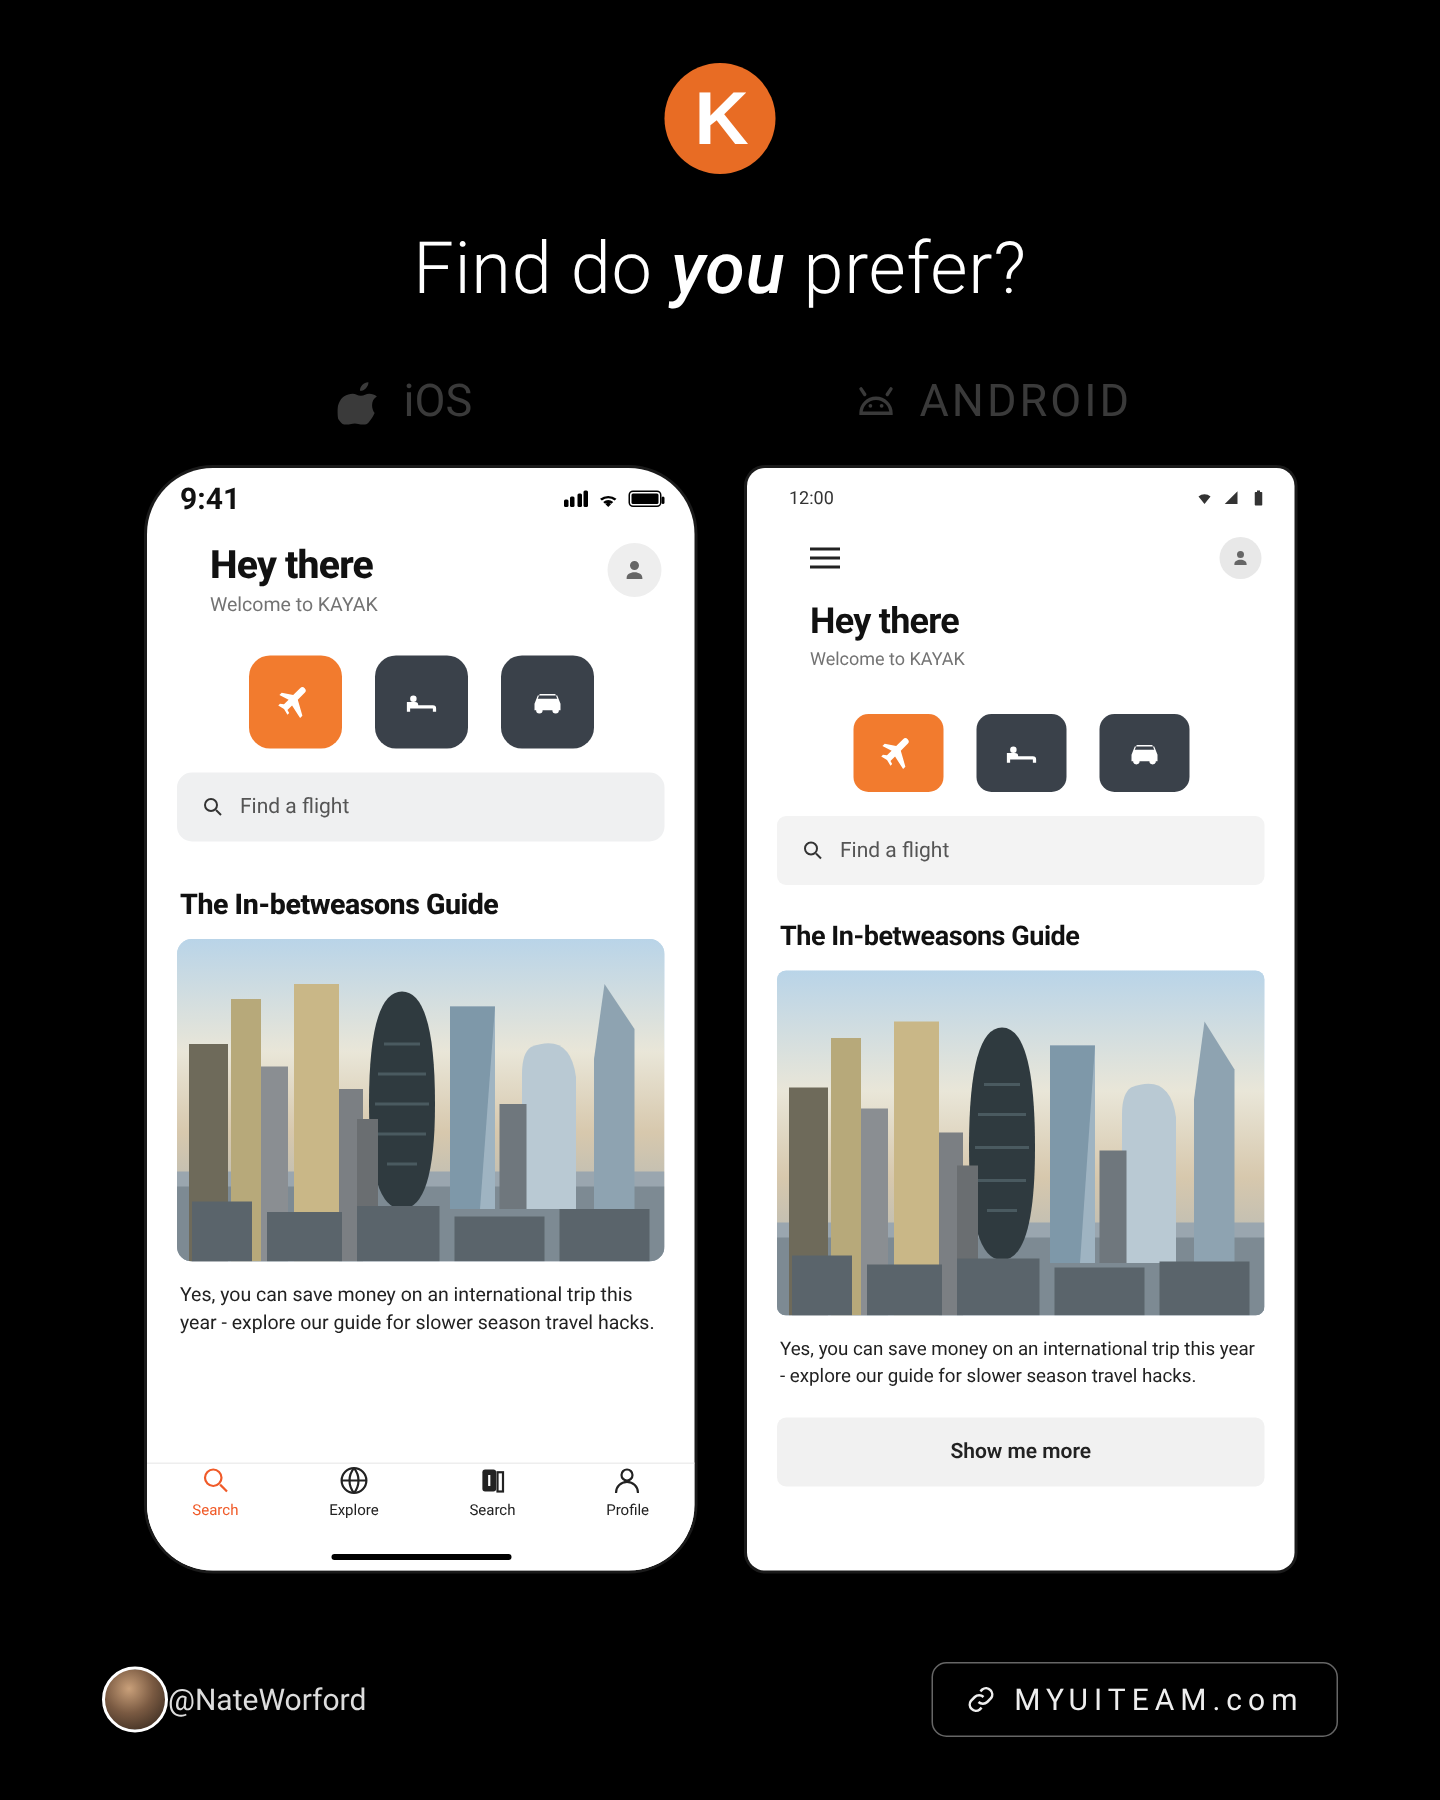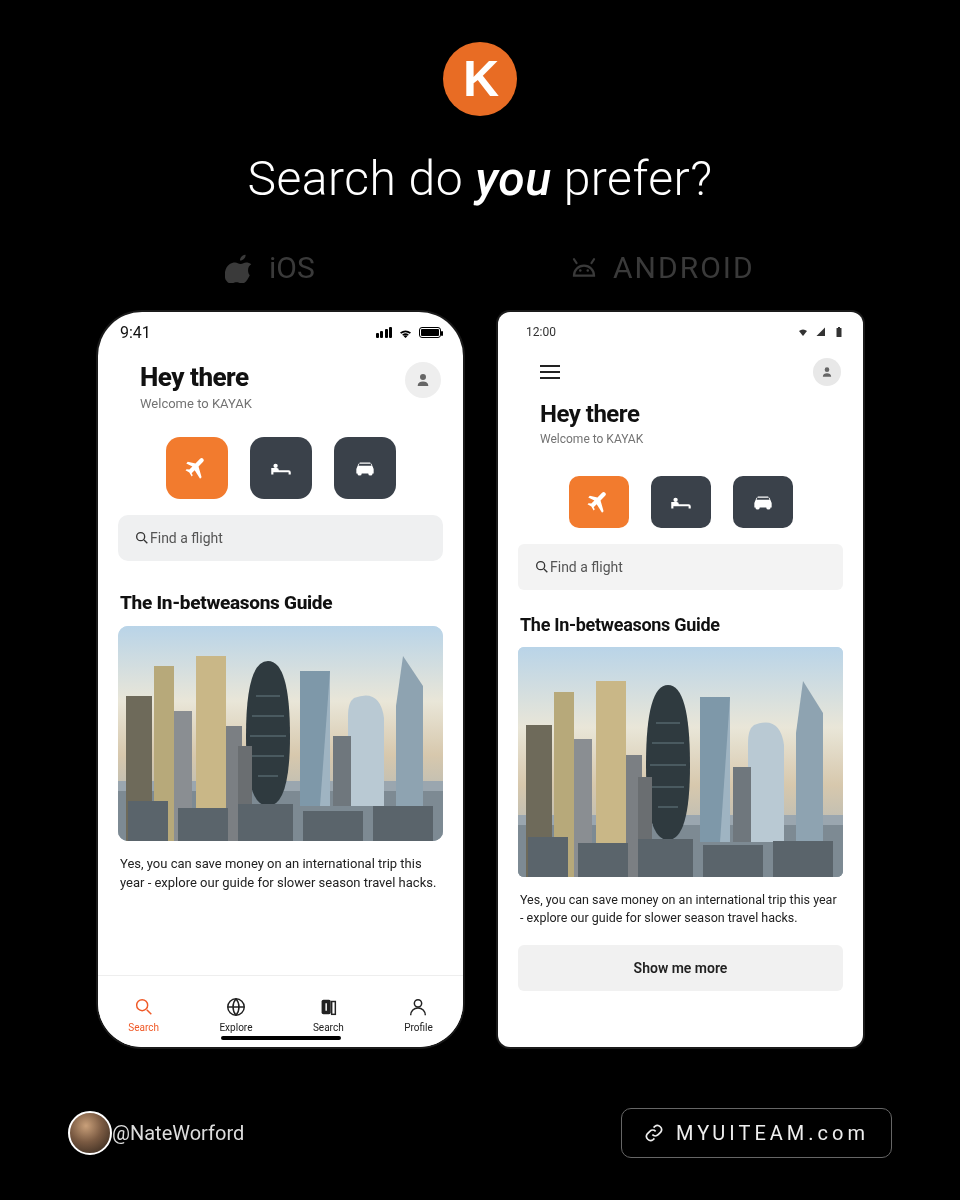--- a/index.html
+++ b/index.html
@@ -16,21 +16,21 @@
   .platform-label { position:absolute; top:250px; color:#3a3a3a; font-size:30px; display:flex; align-items:center; gap:14px; }
   .platform-label svg { width:30px; height:30px; fill:#3a3a3a; }
   .pl-ios { left:225px; }
   .pl-android { left:569px; letter-spacing:2px;align-items:center; }
 
   
   .phone { position:absolute; top:312px; width:365px; height:735px; background:#fff; border-radius:44px; box-shadow: 0 0 0 2px #1a1a1a, 0 10px 30px rgba(0,0,0,.5); overflow:hidden; color:#111; }
   .phone.ios { left:98px; }
   .phone.android { left:498px; border-radius:12px; }
 
-  .status-bar { height:40px; display:flex; align-items:center; justify-content:space-between; padding:0 22px; font-size:16px; font-weight:400; }
+  .status-bar { height:40px; display:flex; align-items:center; justify-content:space-between; padding:0 22px; font-size:20px; font-weight:700; }
   .status-bar .right { display:flex; gap:6px; align-items:center; }
   .android .status-bar { font-weight:400; font-size:12px; color:#333; padding:0 18px 0 28px; }
 
   .app-header { padding:10px 22px 4px; display:flex; align-items:flex-start; justify-content:space-between;margin-left:20px; }
   .app-header .title { font-size:26px; font-weight:800; letter-spacing:-0.5px; }
   .app-header .subtitle { font-size:13px; color:#737373; margin-top:4px; font-weight:400; }
   .avatar-btn { width:36px; height:36px; border-radius:50%; background:#eee; display:flex; align-items:center; justify-content:center; }
   .avatar-btn svg { width:18px; height:18px; fill:#666; }
 
   .android .app-header { padding-top:6px; }
@@ -42,36 +42,36 @@
   .android .avatar-btn { width:28px; height:28px; background:#e8e8e8; }
   .android .avatar-btn svg { width:14px; height:14px; }
 
   .cat-row { display:flex; justify-content:center; gap:22px; margin:22px 0 16px; }
   .cat-btn { width:62px; height:62px; border-radius:14px; display:flex; align-items:center; justify-content:center; background:#3a414a; }
   .cat-btn.active { background:#f27b2e; }
   .cat-btn svg { width:26px; height:26px; fill:#fff; }
   .android .cat-row { margin-top:26px; gap:22px; }
   .android .cat-btn { width:60px; height:52px; border-radius:10px; }
 
-  .search-field { margin:6px 20px 0; background:#eff0f1; border-radius:10px; height:46px; display:flex; align-items:center; padding:0 16px; color:#555; font-size:14px; }
+  .search-field { margin:6px 20px 0; background:#eff0f1; border-radius:10px; height:46px; display:flex; align-items:center; gap:10px; padding:0 16px; color:#555; font-size:14px; }
   .search-field svg { width:16px; height:16px; stroke:#333; fill:none; stroke-width:2; }
   .android .search-field { border-radius:6px; background:#f3f3f3; }
 
   .guide-title { margin:30px 22px 12px; font-size:19px; font-weight:800; letter-spacing:-0.3px; }
   .android .guide-title { font-size:18px; font-weight:700; margin-top:24px; }
 
   .hero { margin:0 20px; height:215px; border-radius:10px; overflow:hidden; position:relative; background:linear-gradient(to bottom,#bcd6ea 0%,#e4edf2 28%,#f1eade 45%,#cfd6db 100%); }
   .android .hero { height:230px; border-radius:6px; }
 
   .hero svg { position:absolute; inset:0; width:100%; height:100%; }
 
   .blurb { margin:14px 22px 0; font-size:13px; line-height:1.45; color:#222; }
   .android .blurb { font-size:12.5px; }
 
-  .tabbar { position:absolute; bottom:0; left:0; right:0; height:72px; border-top:1px solid #eee; display:flex; justify-content:space-around; align-items:flex-end; padding-bottom:14px; background:#fff;}
+  .tabbar { position:absolute; bottom:0; left:0; right:0; height:72px; border-top:1px solid #eee; display:flex; justify-content:space-around; align-items:flex-start; padding-bottom:2px; background:#fff;}
   .tabbar .tab { display:flex; flex-direction:column; align-items:center; gap:4px; font-size:10px; color:#222; }
   .tabbar .tab.active { color:#f05a28; }
   .tabbar .tab svg { width:22px; height:22px; fill:none; stroke:#222; stroke-width:1.6; }
   .tabbar .tab.active svg { stroke:#f05a28; }
   .home-indicator { position:absolute; bottom:7px; left:50%; transform:translateX(-50%); width:120px; height:4px; border-radius:4px; background:#000; }
 
   .show-more { margin:18px 20px 0; background:#f1f1f1; border-radius:6px; height:46px; display:flex; align-items:center; justify-content:center; font-size:14px; font-weight:600; color:#222; }
 
   
   .footer { position:absolute; bottom:42px; left:0; right:0; display:flex; justify-content:space-between; padding:0 68px; align-items:center; }
@@ -92,21 +92,21 @@
 </head>
 <body>
 
 <div class="stage">
 
   <div class="logo-k">
     <span>K</span>
   </div>
 
   <div class="headline">
-    <span>Search do </span><em>you</em><span> prefer?</span>
+    <span>Find do </span><em>you</em><span> prefer?</span>
   </div>
 
   <div class="platform-label pl-ios">
     <svg viewBox="0 0 24 24">
         <path d="M16.5 1.5c0 1.2-.5 2.3-1.3 3.1-.9.9-2.1 1.5-3.2 1.4-.1-1.2.5-2.4 1.3-3.2.9-.9 2.2-1.4 3.2-1.3zm3.3 16.3c-.6 1.3-.9 1.9-1.7 3.1-1.1 1.6-2.6 3.6-4.5 3.6-1.7 0-2.1-1.1-4.4-1.1s-2.8 1.1-4.4 1.1c-1.9 0-3.3-1.8-4.4-3.4C-1 17 .2 11.1 3.6 8.9c1.3-.8 3-1.3 4.5-1.3 1.6 0 2.6 1.1 4.4 1.1 1.7 0 2.7-1.1 4.5-1.1 1.4 0 2.9.5 4 1.4-3.5 1.9-2.9 7-1.2 8.8z"></path>
       </svg>
     <span>iOS</span>
   </div>
   <div class="platform-label pl-android">
     <svg viewBox="0 0 24 24">

